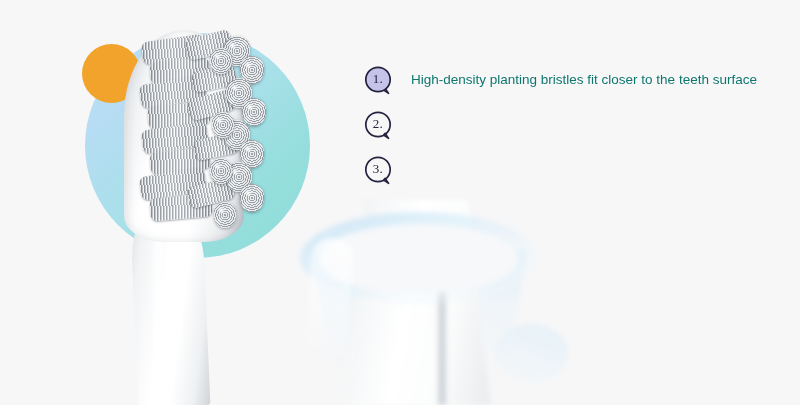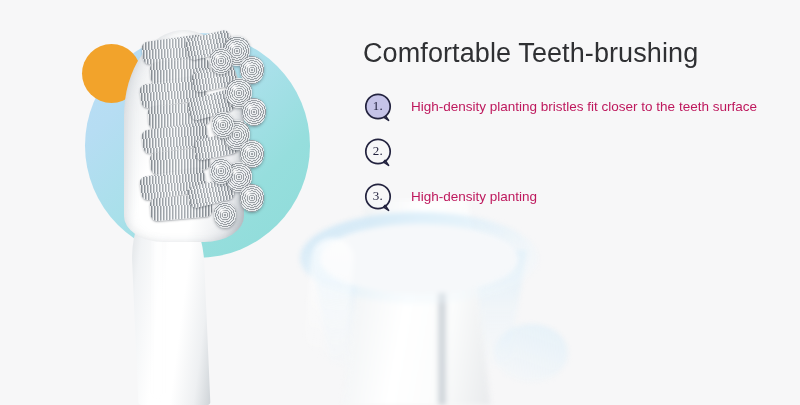--- a/index.html
+++ b/index.html
@@ -277,21 +277,21 @@
     align-items: center;
     justify-content: center;
     font-size: 13px;
     color: #23233f;
     font-family: "Liberation Serif", "DejaVu Serif", serif;
     letter-spacing: 0.3px;
   }
   .feature-text {
     margin-left: 17px;
     font-size: 13.5px;
-    color: #be185d;
+    color: #0f766e;
     line-height: 1.2;
     white-space: nowrap;
   }
 </style>
 </head>
 <body>
 
 <div id="stage">
 
   <div class="circle-big"></div>
@@ -339,21 +339,20 @@
     <div class="cup-body"></div>
     <div class="brush-body-in-cup"></div>
     <div class="brush-body-seam"></div>
     <div class="cup-rim"></div>
     <div class="cup-rim-inner"></div>
     <div class="cup-gloss"></div>
     <div class="cup-foot"></div>
   </div>
 
   <div class="panel">
-    <h1 class="headline">Comfortable Teeth-brushing</h1>
 
     <ul class="feature-list">
 
       <li class="feature-row">
         <span class="badge">
           <svg width="30" height="30" viewBox="0 0 30 30" aria-hidden="true">
             <path d="M19.6 24.2 L24.6 27.4 L21.1 22.3 Z" fill="#c5c3e8" stroke="#23233f" stroke-width="1.6" stroke-linejoin="round"></path>
             <circle cx="14" cy="13.5" r="12.2" fill="#c5c3e8" stroke="#23233f" stroke-width="1.7"></circle>
           </svg>
           <span class="badge-num">1.</span>
@@ -372,19 +371,18 @@
       </li>
 
       <li class="feature-row">
         <span class="badge">
           <svg width="30" height="30" viewBox="0 0 30 30" aria-hidden="true">
             <path d="M19.6 24.2 L24.6 27.4 L21.1 22.3 Z" fill="#f7f7f8" stroke="#23233f" stroke-width="1.6" stroke-linejoin="round"></path>
             <circle cx="14" cy="13.5" r="12.2" fill="none" stroke="#23233f" stroke-width="1.7"></circle>
           </svg>
           <span class="badge-num">3.</span>
         </span>
-        <span class="feature-text">High-density planting</span>
       </li>
 
     </ul>
   </div>
 
 </div>
 
 </body></html>

